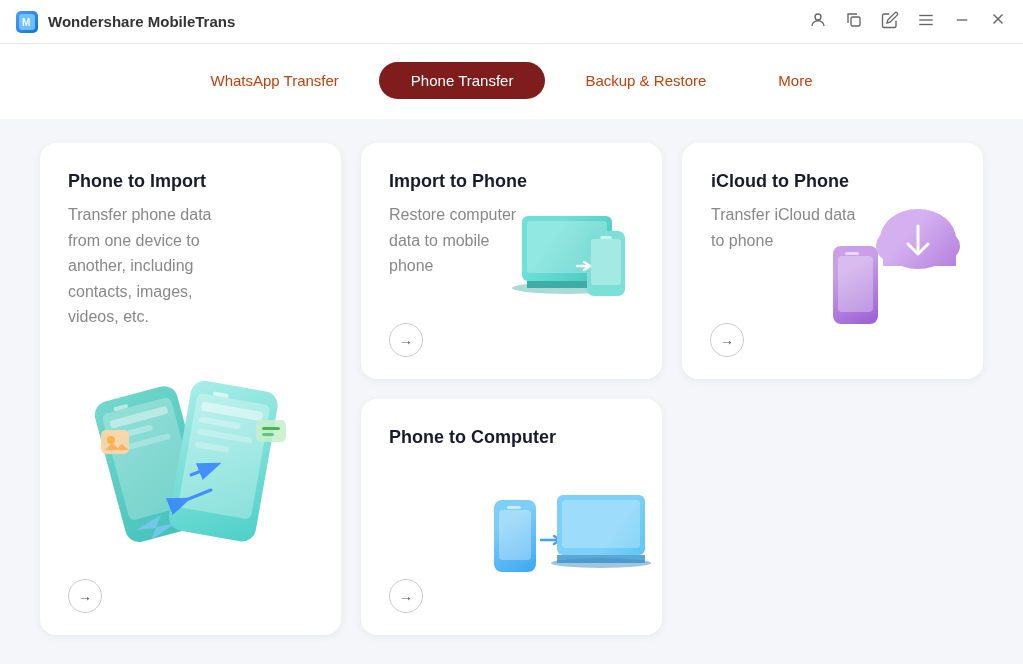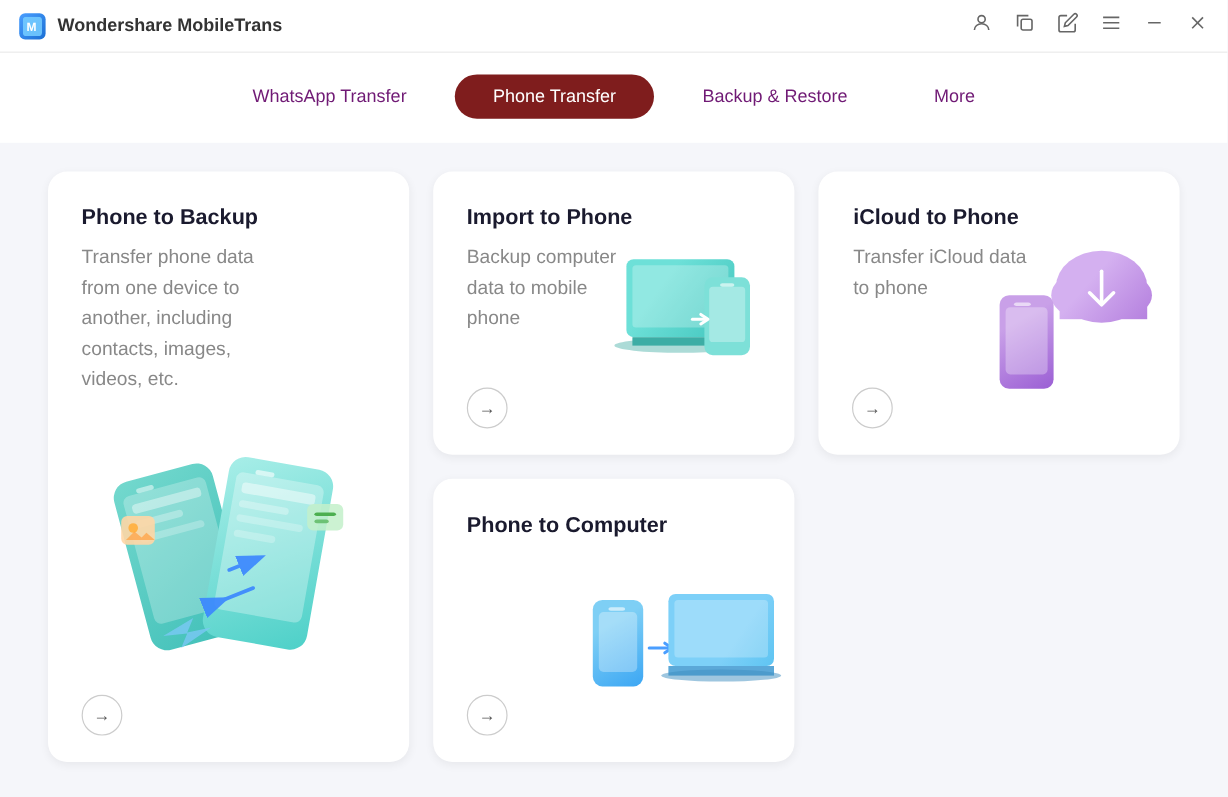--- a/index.html
+++ b/index.html
@@ -61,21 +61,21 @@
       justify-content: center;
       padding: 18px 0 20px;
       gap: 8px;
     }
     .nav-tab {
       padding: 10px 32px;
       border-radius: 25px;
       font-size: 15px;
       font-weight: 500;
       cursor: pointer;
-      color: #701a75;
+      color: #c2410c;
       background: transparent;
       border: none;
       transition: all 0.2s;
     }
     .nav-tab.active {
       background: #7f1d1d;
       color: white;
     }
 
     .content {
@@ -192,21 +192,21 @@
 <div class="nav-bar">
   <button class="nav-tab">WhatsApp Transfer</button>
   <button class="nav-tab active">Phone Transfer</button>
   <button class="nav-tab">Backup &amp; Restore</button>
   <button class="nav-tab">More</button>
 </div>
 
 <div class="content">
 
   <div class="card large">
-    <div class="card-title">Phone to Backup</div>
+    <div class="card-title">Phone to Import</div>
     <div class="card-desc">Transfer phone data from one device to another, including contacts, images, videos, etc.</div>
 
     <div style="position:absolute; bottom:55px; left:15px; right:15px; height:260px; display:flex; align-items:flex-end; justify-content:center;">
       <svg width="260" height="250" viewBox="0 0 260 250" fill="none" xmlns="http://www.w3.org/2000/svg">
 
         <g transform="rotate(-15, 100, 160)">
           <rect x="55" y="60" width="85" height="145" rx="14" fill="url(#phoneGrad1)" opacity="0.9"></rect>
           <rect x="62" y="72" width="71" height="110" rx="6" fill="rgba(255,255,255,0.25)"></rect>
           <rect x="75" y="68" width="15" height="4" rx="2" fill="rgba(255,255,255,0.5)"></rect>
 
@@ -270,21 +270,21 @@
       </svg>
     </div>
 
     <div class="card-arrow">
       <span>→</span>
     </div>
   </div>
 
   <div class="card" style="position:relative; min-height:170px;">
     <div class="card-title">Import to Phone</div>
-    <div class="card-desc" style="max-width:140px;">Backup computer data to mobile phone</div>
+    <div class="card-desc" style="max-width:140px;">Restore computer data to mobile phone</div>
 
     <svg style="position:absolute;right:10px;top:50%;transform:translateY(-50%);width:160px;height:130px;" viewBox="0 0 160 130" fill="none">
 
       <g transform="translate(30, 20)">
 
         <rect x="0" y="0" width="90" height="65" rx="6" fill="url(#laptopGrad)"></rect>
         <rect x="5" y="5" width="80" height="52" rx="3" fill="rgba(255,255,255,0.25)"></rect>
 
         <ellipse cx="45" cy="72" rx="55" ry="6" fill="#5ab8b0" opacity="0.5"></ellipse>
         <rect x="5" y="65" width="80" height="7" rx="0 0 4 4" fill="#3dada5"></rect>

